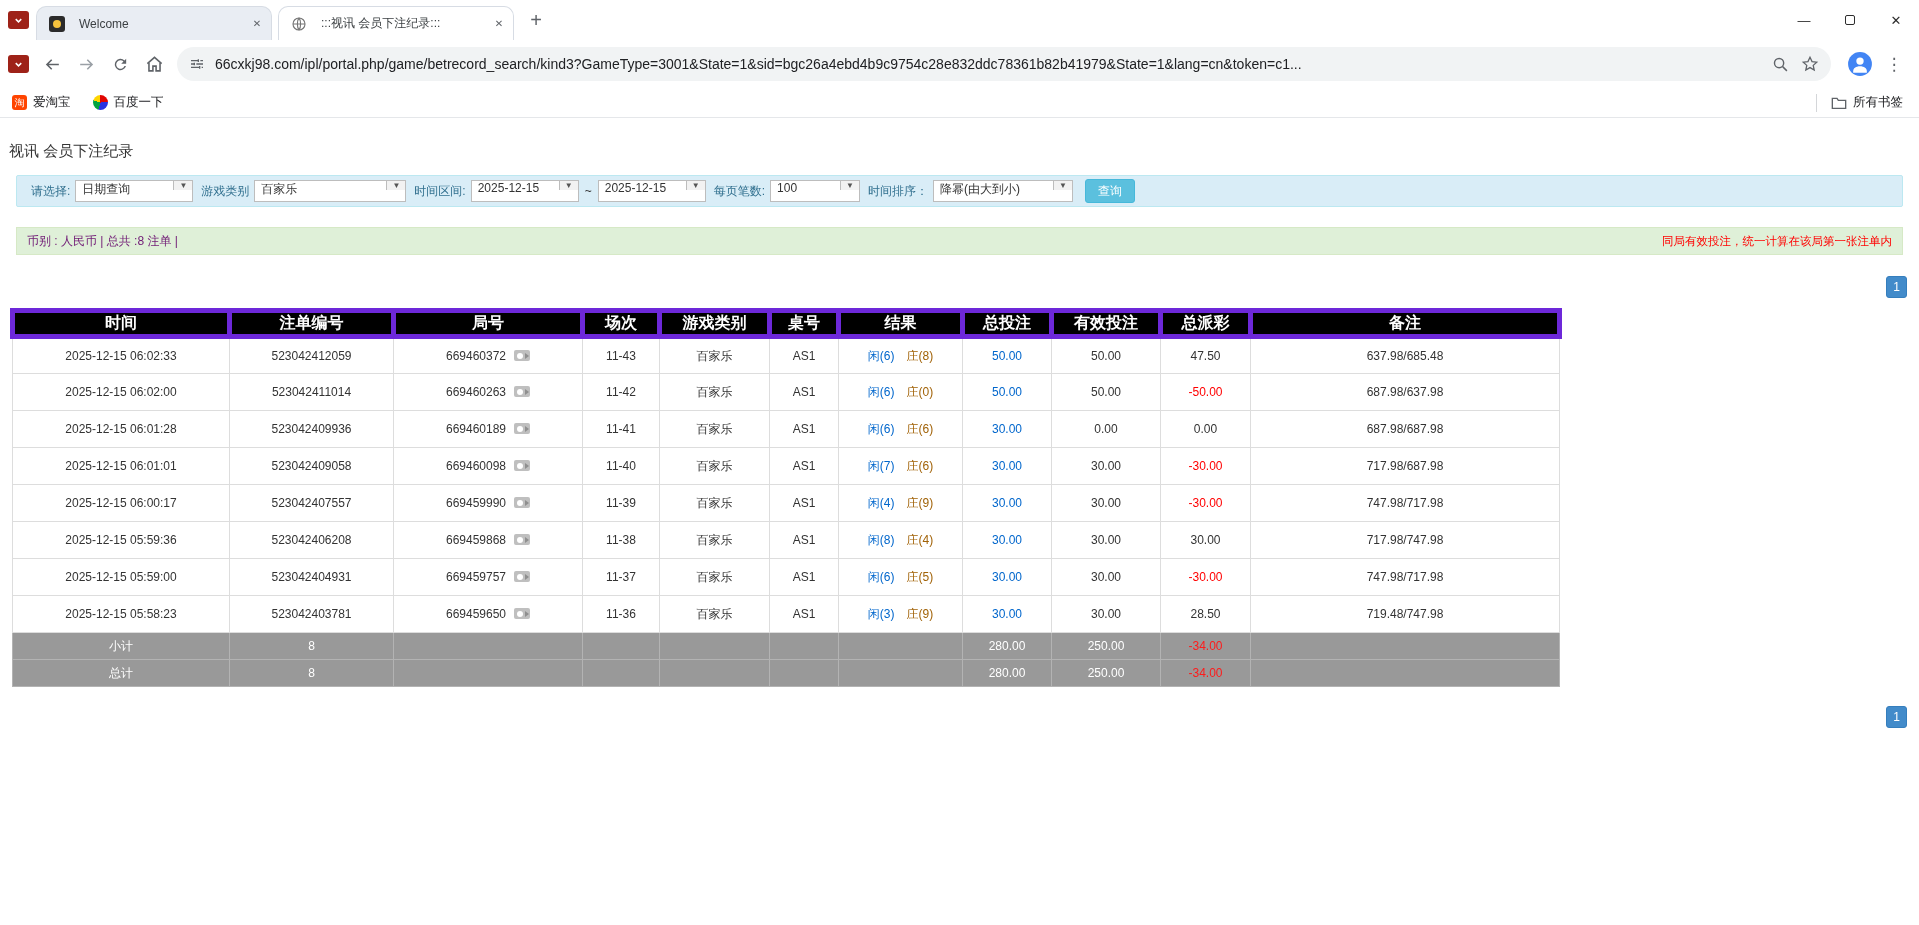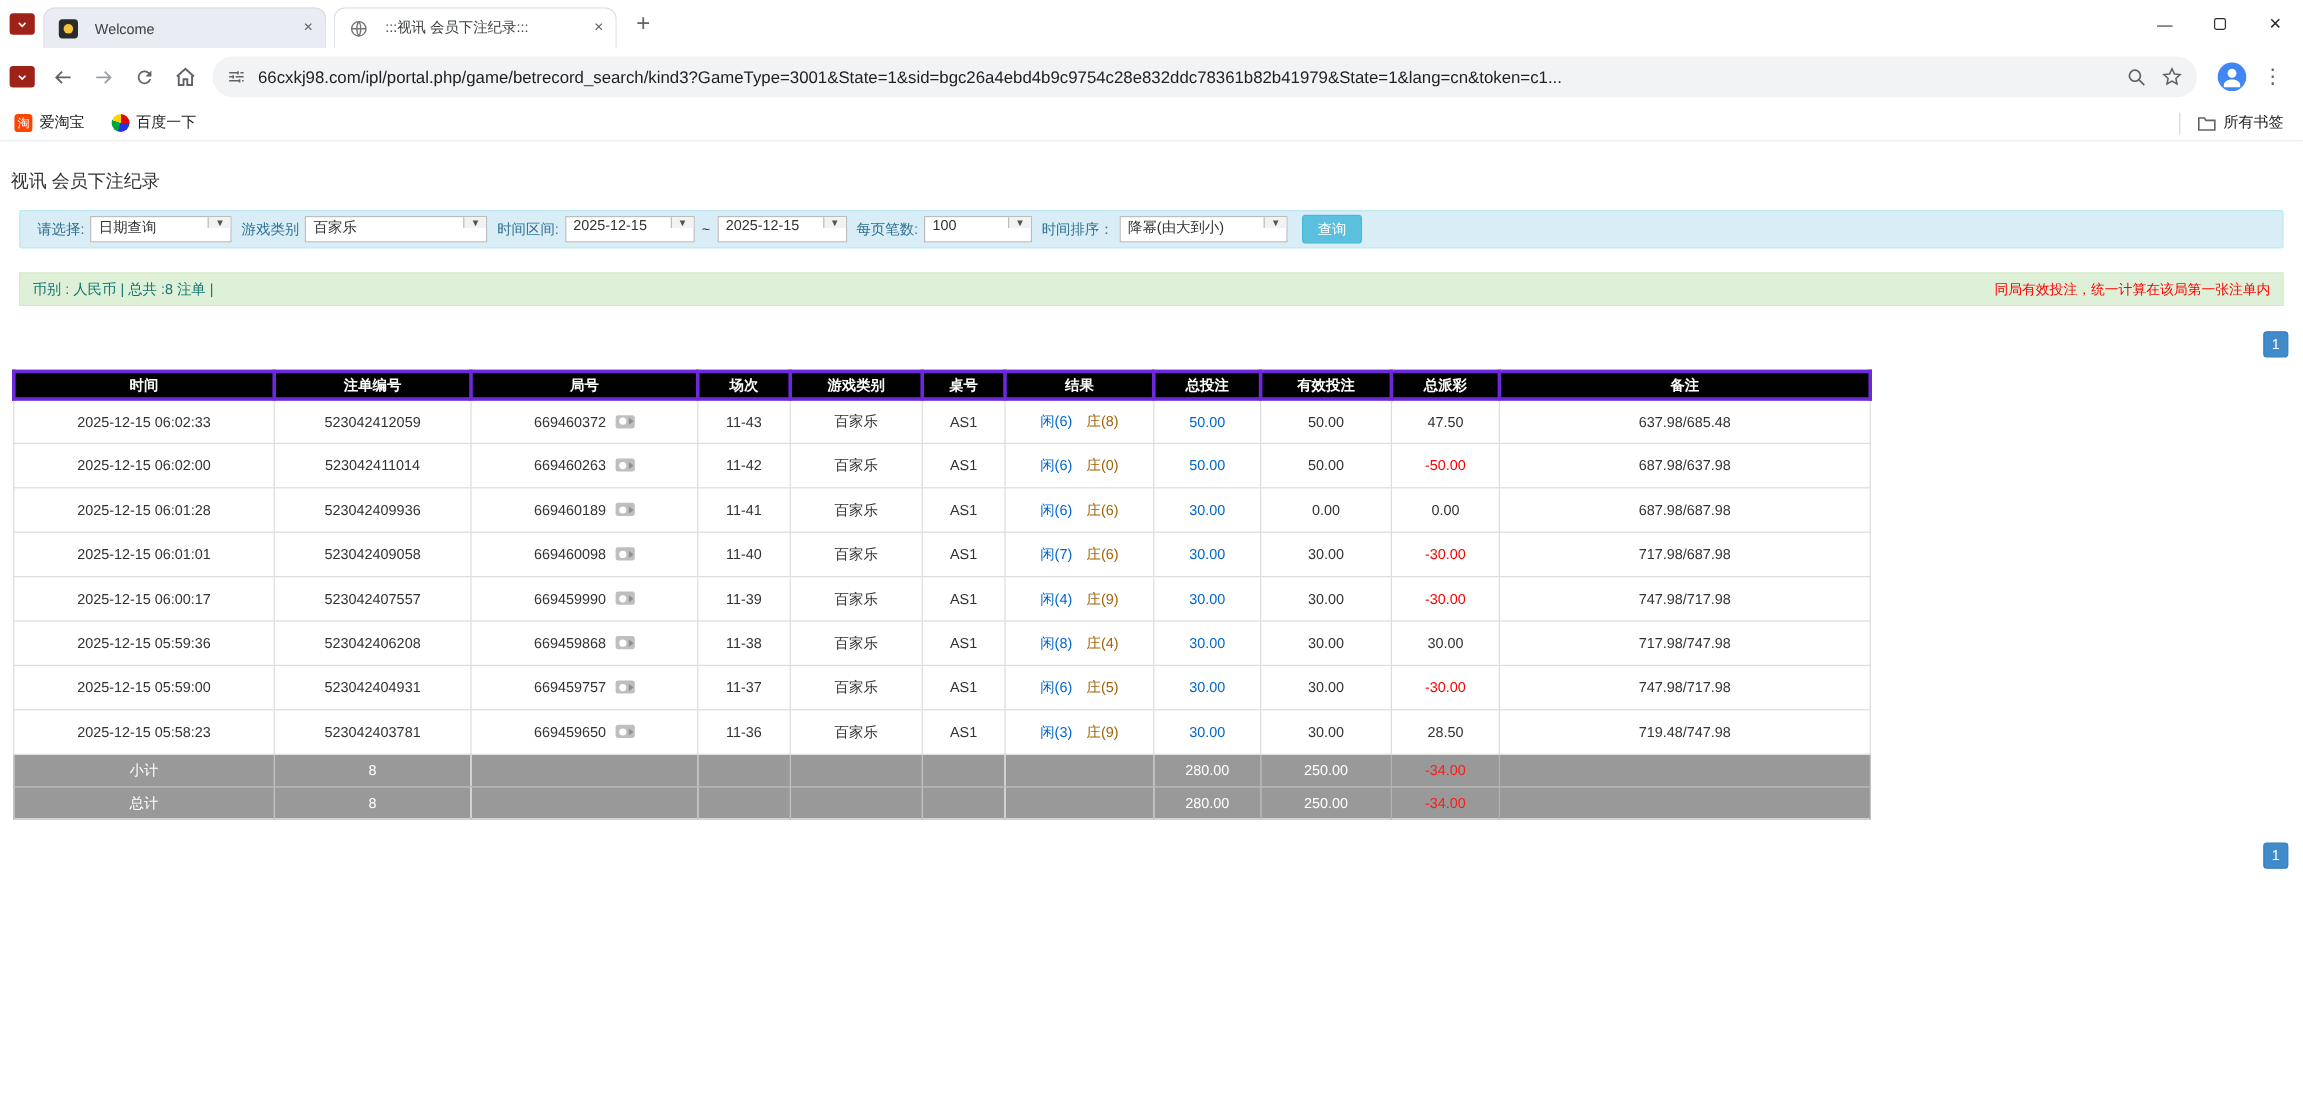--- a/index.html
+++ b/index.html
@@ -48,29 +48,29 @@
   .filter-bar{margin:0 16px;height:32px;background:#d9edf7;border:1px solid #bce8f1;border-radius:2px;display:flex;align-items:center;padding:0 6px;font-size:12px}
   .flabel{color:#31708f;margin:0 5px 0 8px;white-space:nowrap}
   .combo{background:#fff;border:1px solid #bdbdbd;height:22px;display:flex;align-items:flex-start;cursor:pointer}
   .combo-text{padding:0 6px;font-size:12px;color:#333;display:flex;align-items:center;flex:1;white-space:nowrap;overflow:hidden}
   .combo-arrow{width:19px;border-left:1px solid #bdbdbd;background:#f2f2f2;display:flex;align-items:center;justify-content:center;font-size:8px;color:#555}
   .w115{width:118px}.w150{width:152px}.w105{width:108px}.w88{width:90px}.w138{width:140px}
   .tilde{margin:0 6px;color:#333}
   .search-btn{margin-left:12px;height:24px;padding:0 12px;background:#5bc0de;border:1px solid #46b8da;border-radius:3px;color:#fff;font-size:12px;cursor:pointer;font-family:inherit}
 
   .summary-bar{margin:20px 16px 0;height:28px;background:#dff0d8;border:1px solid #d6e9c6;display:flex;align-items:center;justify-content:space-between;padding:0 10px;font-size:12px}
-  .summary-left{color:#0f766e}
+  .summary-left{color:#701a75}
   .summary-right{color:#f00;font-size:11.5px}
 
   .pager{display:flex;justify-content:flex-end;margin:21px 12px 0}
   .pager.bottom{margin-top:19px}
   .page-btn{min-width:21px;height:22px;padding:0 6px;background:#428bca;border:1px solid #357ebd;border-radius:3px;color:#fff;font-size:12px;display:flex;align-items:center;justify-content:center;cursor:pointer}
 
   .bet-table{margin:10px 10px 0;width:1547px;border-collapse:collapse;table-layout:fixed;font-size:12px;color:#333}
-  .bet-table th{background:#000;color:#fff;border:3px solid #6d28d9;height:23px;font-weight:bold;font-size:12px}
+  .bet-table th{background:#000;color:#fff;border:5px solid #6d28d9;height:23px;font-weight:bold;font-size:16px}
   .bet-table td{border:1px solid #ddd;height:37px;text-align:center;overflow:hidden;white-space:nowrap}
   .sumrow td{background:#999;color:#fff;height:27px;border-color:#b3b3b3}
   .neg{color:#f00}
   .sumrow .neg,.sumrow td.neg{color:#ff1a1a}
   .bet-link{color:#06c;text-decoration:none;cursor:pointer}
   .player{color:#06c}
   .banker{color:#a16207;margin-left:12px}
   .cam{display:inline-block;width:16px;height:11px;background:#bfbfbf;border-radius:2px;margin-left:8px;vertical-align:-1px;position:relative;cursor:pointer}
   .cam::before{content:"";position:absolute;left:3px;top:2.5px;width:6px;height:6px;background:#fff;border-radius:50%}
   .cam::after{content:"";position:absolute;right:1px;top:2.5px;width:0;height:0;border-top:3px solid transparent;border-bottom:3px solid transparent;border-left:4px solid #8f8f8f}

